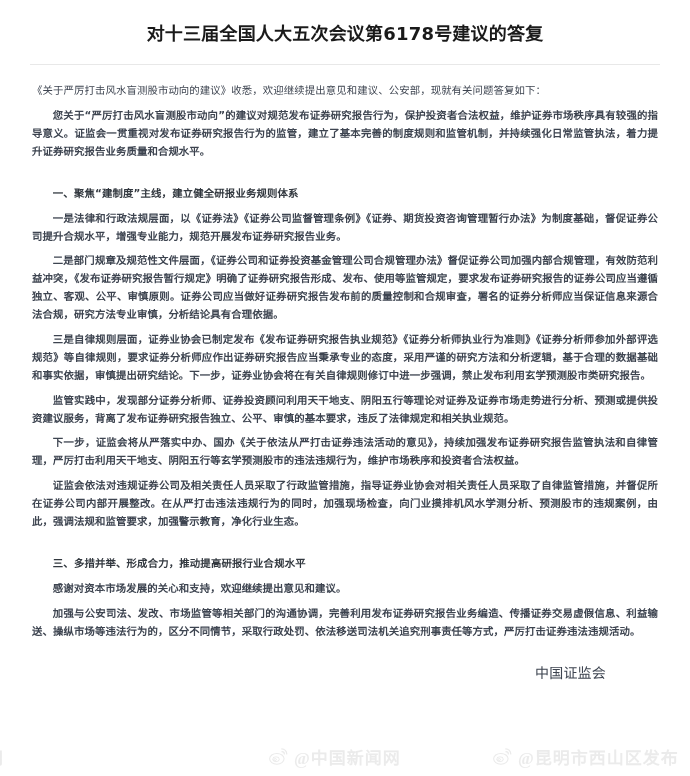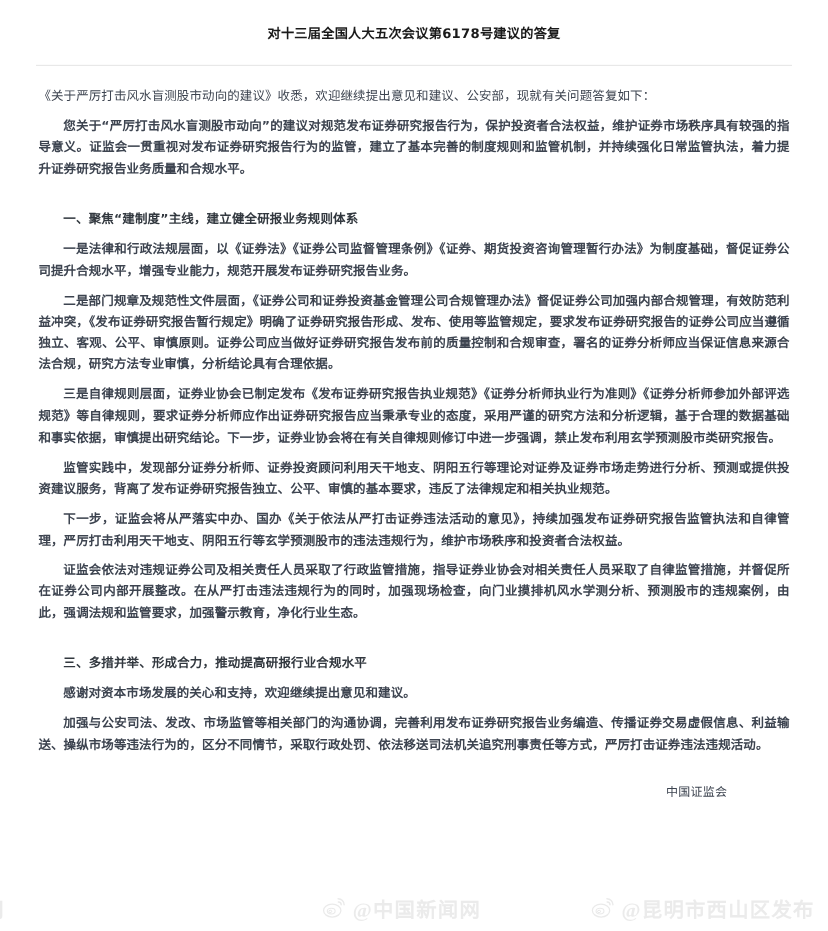--- a/index.html
+++ b/index.html
@@ -20,21 +20,21 @@
     position: relative;
     width: 690px;
     height: 776px;
     box-sizing: border-box;
     background: #ffffff;
   }
 
   
   .doc-title {
     text-align: center;
-    font-size: 11px;
+    font-size: 18px;
     font-weight: bold;
     color: #1a1a1a;
     letter-spacing: 0.2px;
     padding-top: 21px;
     padding-bottom: 0;
     line-height: 1.4;
   }
 
   .title-rule {
     height: 1px;
@@ -83,21 +83,21 @@
     margin-top: 24px;
   }
 
   
   .signature {
     margin-top: 20px;
     padding-right: 52px;
     text-align: right;
   }
   .sig-org {
-    font-size: 10px;
+    font-size: 14px;
     color: #3d4450;
     line-height: 1.9;
     letter-spacing: 0.2px;
   }
 
   
   .wm {
     position: absolute;
     display: flex;
     align-items: center;

